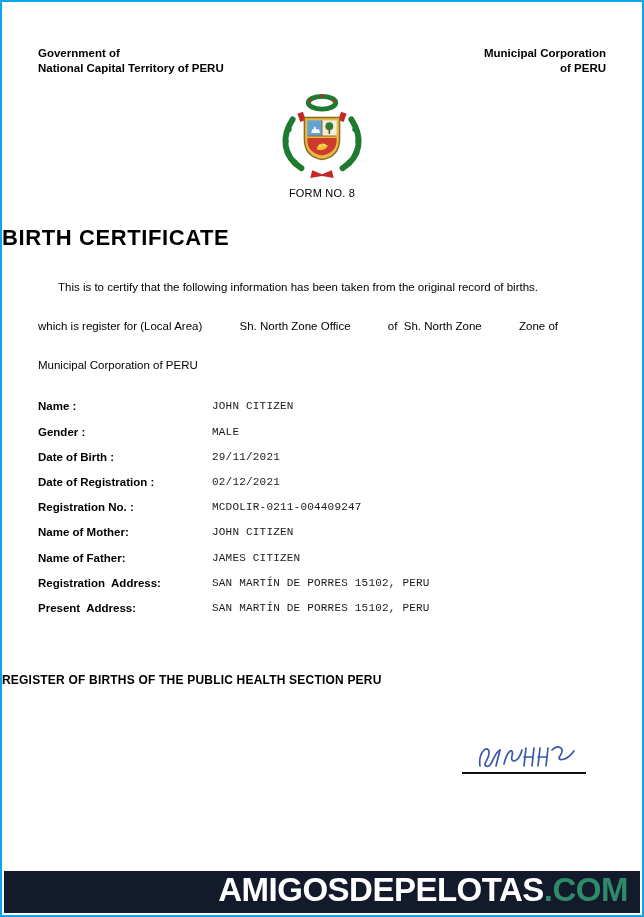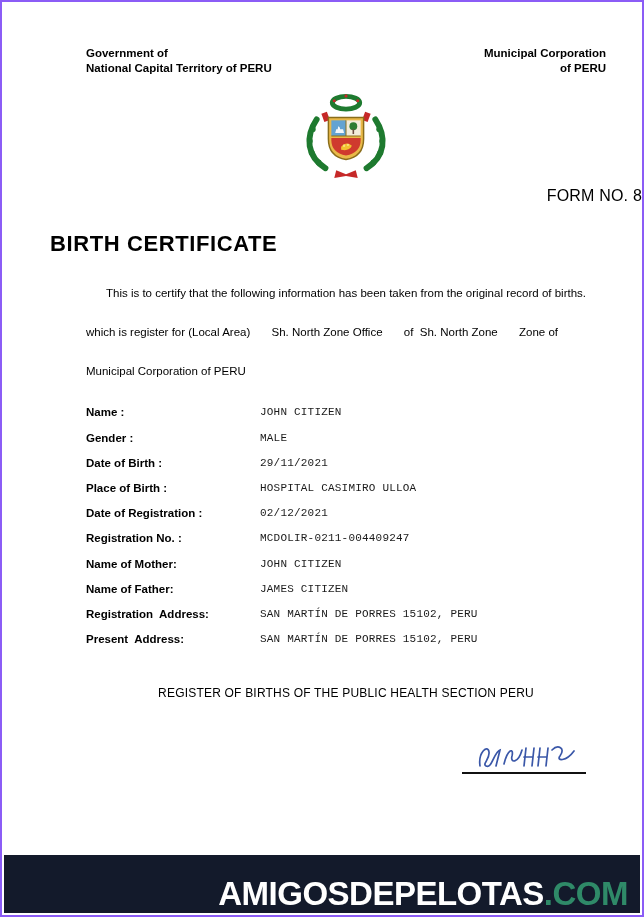--- a/index.html
+++ b/index.html
@@ -7,35 +7,34 @@
     background: #ffffff;
     font-family: "Liberation Sans", sans-serif;
     color: #000;
   }
   .sheet {
     position: relative;
     width: 644px;
     height: 917px;
     margin: 0 auto;
     background: #ffffff;
-    border: 2px solid #8b5cf6;
+    border: 2px solid #0ea5e9;
     overflow: hidden;
-    padding-left: 48px;
   }
   .header {
     display: flex;
     justify-content: space-between;
     padding: 44px 36px 0 36px;
     font-size: 11.5px;
     font-weight: bold;
     line-height: 1.3;
   }
   .hdr-right { text-align: right; }
   .emblem-wrap { text-align: center; margin-top: 16px; }
-  .form-no { font-size: 16px; margin-top: 3px; letter-spacing: 0.2px; text-align: right; }
+  .form-no { font-size: 11px; margin-top: 3px; letter-spacing: 0.2px; }
   .title {
     text-align: left;
     font-size: 22px;
     font-weight: bold;
     letter-spacing: 0.6px;
     margin-top: 26px;
   }
   .subtitle { text-align: center; font-size: 11px; margin-top: 19px; }
   .intro { font-size: 11.5px; margin: 30px 36px 0 56px; }
   .register-line {
@@ -57,45 +56,45 @@
   }
   .flabel { font-weight: bold; font-size: 11.5px; white-space: pre; }
   .fvalue {
     font-family: Liberation Mono, monospace;
     font-size: 11px;
     letter-spacing: 0.2px;
     color: #1a1a1a;
     white-space: pre;
   }
   .footer-heading {
-    text-align: center;
-    font-weight: normal;
+    text-align: left;
+    font-weight: bold;
     font-size: 12px;
-    margin-top: 34px;
+    margin-top: 52px;
     letter-spacing: 0.2px;
   }
   .sig-block {
     position: absolute;
     top: 738px;
     right: 56px;
     width: 124px;
     text-align: left;
   }
   .sig-svg { display: block; margin-left: 12px; margin-bottom: -2px; }
   .sig-line { border-top: 2px solid #111; width: 124px; }
   .registrar { font-size: 11px; padding-top: 4px; letter-spacing: 0.4px; }
   .site-bar {
     position: absolute;
     left: 2px;
     right: 2px;
     bottom: 2px;
-    height: 58px;
+    height: 42px;
     background: #131a2b;
     display: flex;
-    align-items: flex-end;
+    align-items: flex-start;
     justify-content: flex-end;
     padding-right: 12px;
   }
   .brand {
     color: #ffffff;
     font-size: 33px;
     font-weight: bold;
     letter-spacing: -0.5px;
   }
   .brand-suffix {
@@ -175,24 +174,20 @@
     </div>
     <div class="field-row">
       <span class="flabel">Gender :</span>
       <span class="fvalue">MALE</span>
     </div>
     <div class="field-row">
       <span class="flabel">Date of Birth :</span>
       <span class="fvalue">29/11/2021</span>
     </div>
     <div class="field-row">
-      <span class="flabel">Place of Birth :</span>
-      <span class="fvalue">HOSPITAL CASIMIRO ULLOA</span>
-    </div>
-    <div class="field-row">
       <span class="flabel">Date of Registration :</span>
       <span class="fvalue">02/12/2021</span>
     </div>
     <div class="field-row">
       <span class="flabel">Registration No. :</span>
       <span class="fvalue">MCDOLIR-0211-004409247</span>
     </div>
     <div class="field-row">
       <span class="flabel">Name of Mother:</span>
       <span class="fvalue">JOHN CITIZEN</span>

